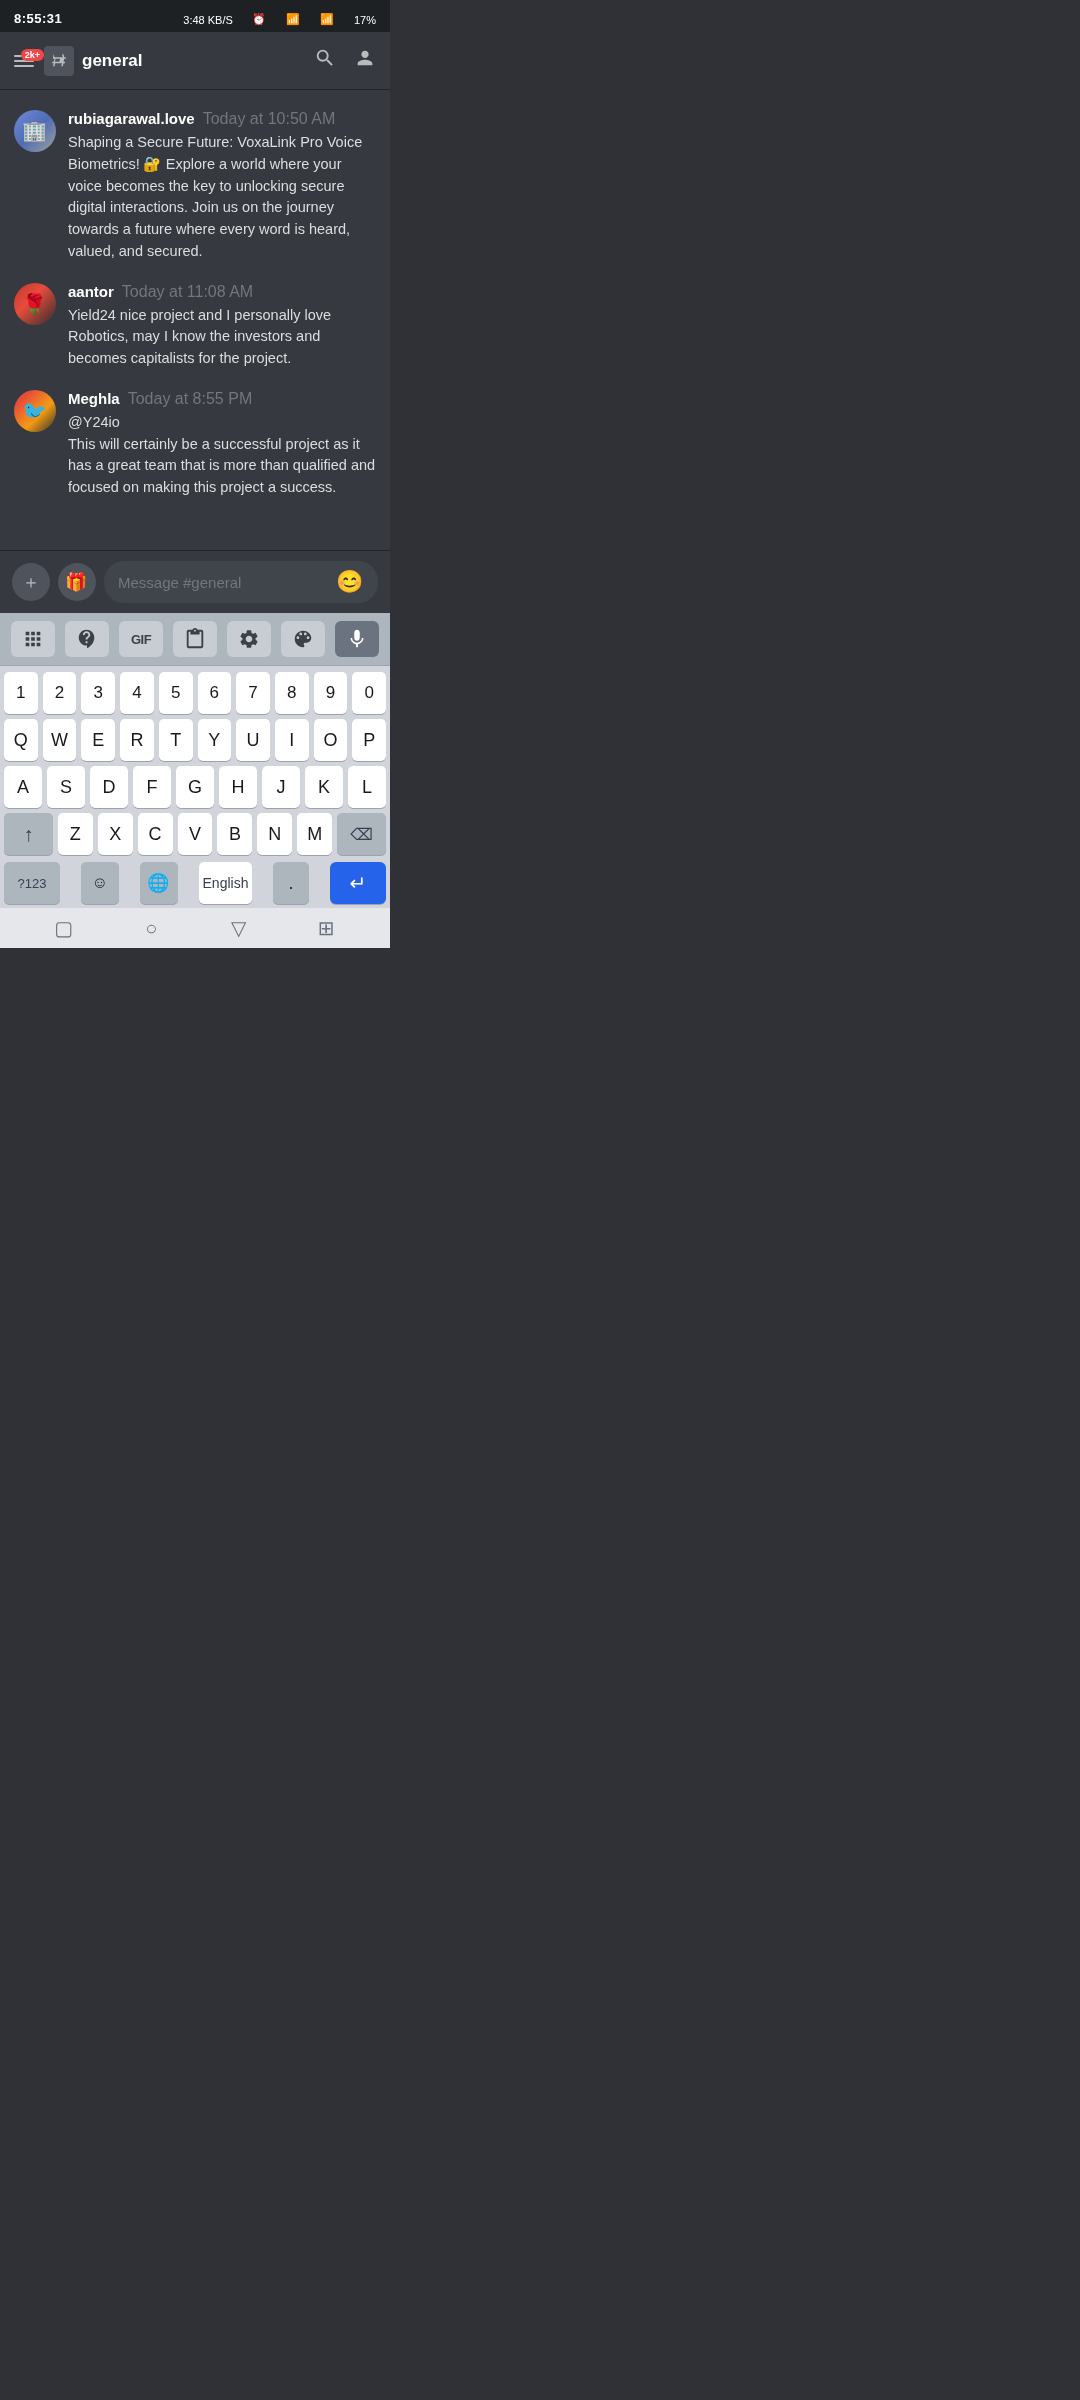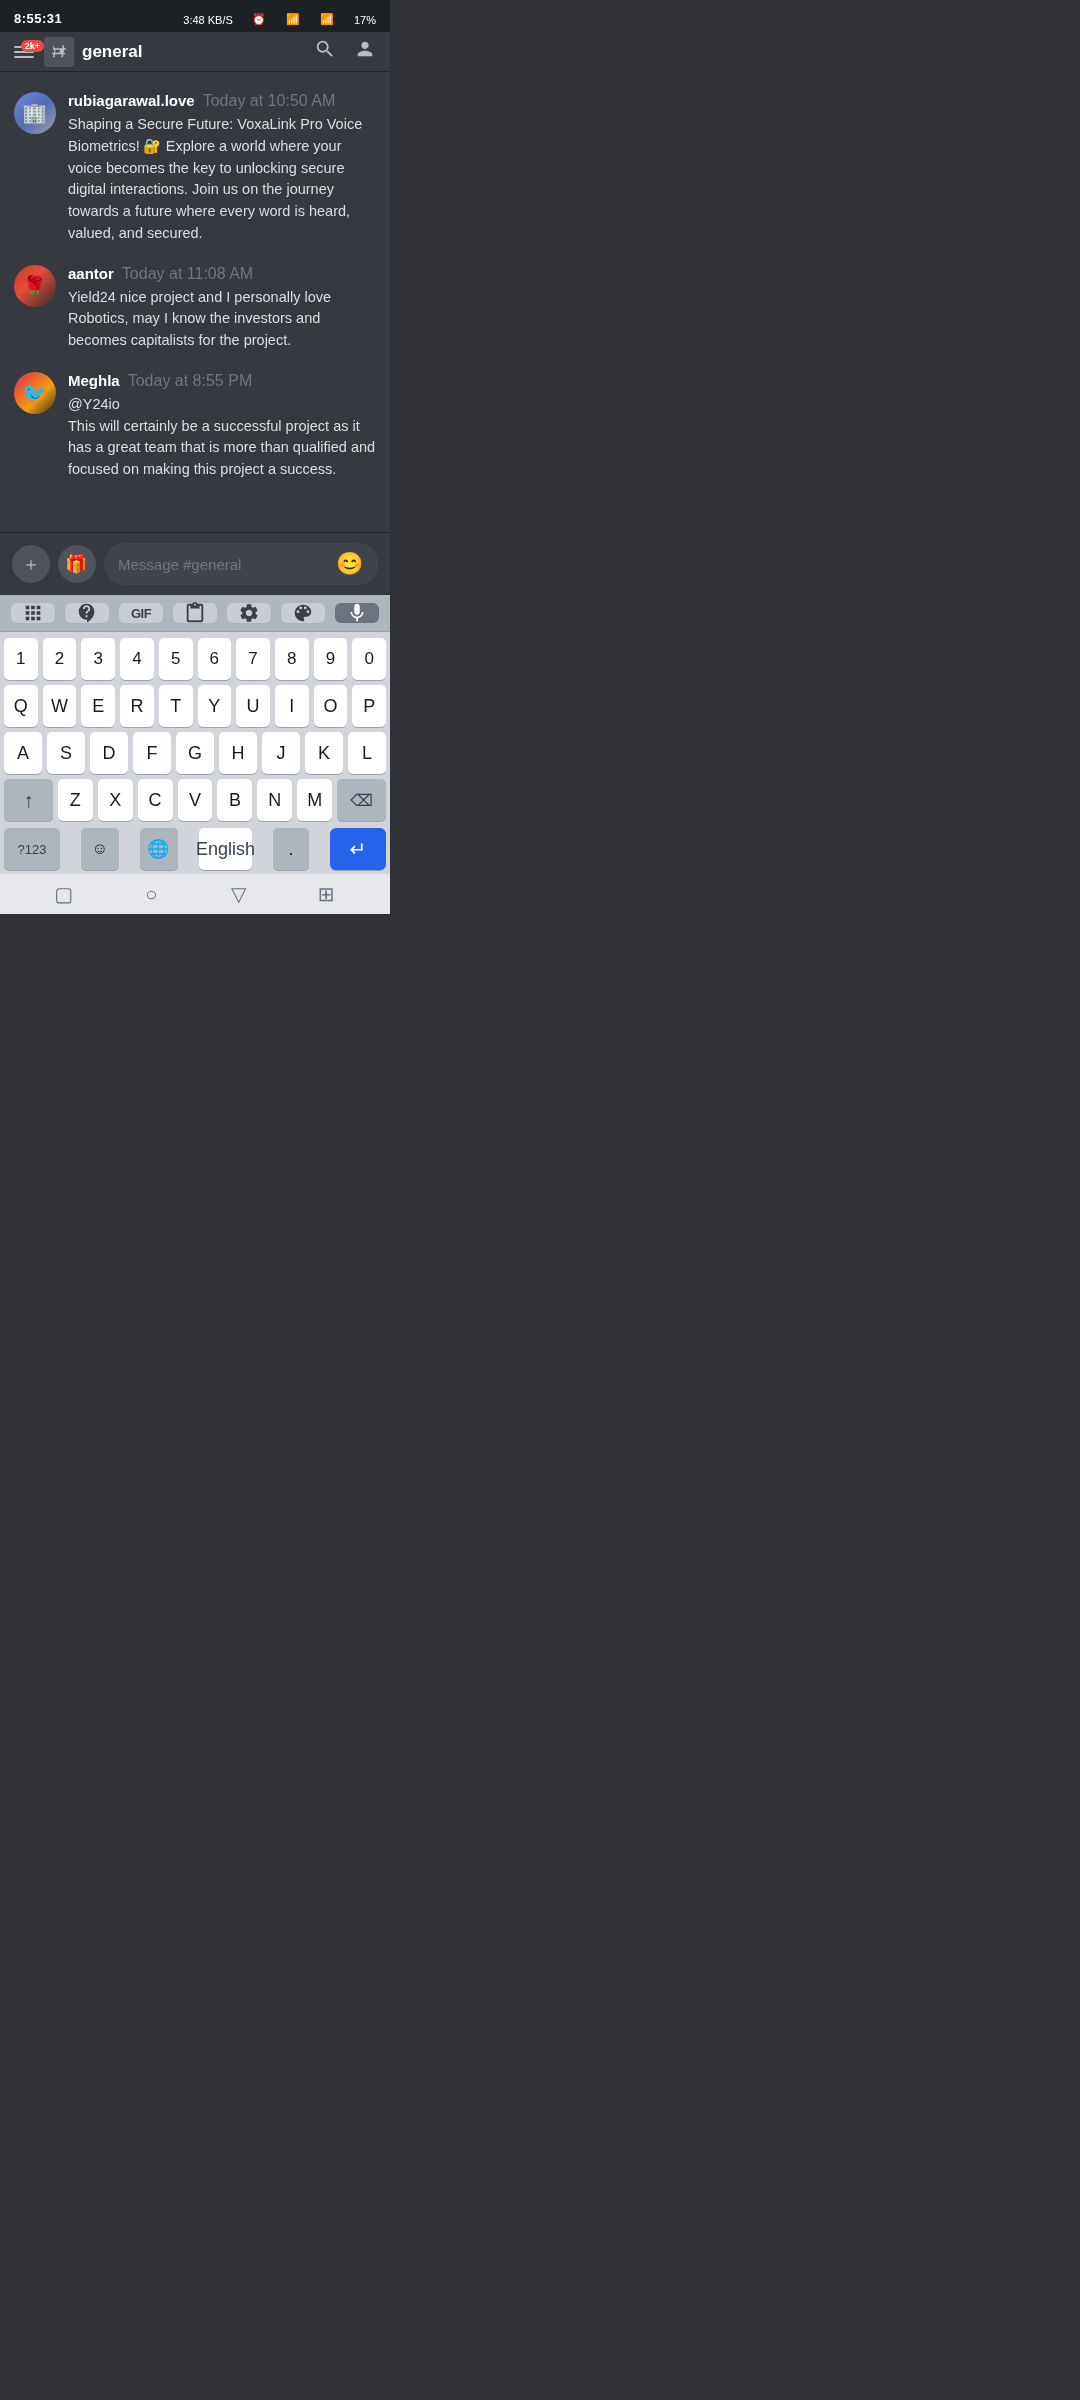--- a/index.html
+++ b/index.html
@@ -35,21 +35,21 @@
       font-size: 11px;
     }
     .status-icons span { font-size: 11px; color: #fff; }
 
     
     .top-nav {
       background: #36393f;
       display: flex;
       align-items: center;
       padding: 10px 14px;
-      height: 40px;
+      height: 58px;
       border-bottom: 1px solid #222427;
     }
     .nav-hamburger {
       position: relative;
       margin-right: 10px;
     }
     .nav-hamburger .lines {
       display: flex;
       flex-direction: column;
       gap: 3px;
@@ -228,21 +228,21 @@
       align-items: center;
       justify-content: space-around;
       padding: 8px 6px;
       border-bottom: 1px solid #9ca3af;
     }
     .kb-tool-btn {
       display: flex;
       align-items: center;
       justify-content: center;
       width: 44px;
-      height: 20px;
+      height: 36px;
       background: #c8cdd3;
       border-radius: 6px;
       color: #3d4145;
       font-size: 16px;
       cursor: pointer;
     }
     .kb-tool-btn.gif-btn {
       font-size: 13px;
       font-weight: 700;
       letter-spacing: -0.5px;
@@ -309,21 +309,21 @@
       width: 44px;
     }
     .key.globe-key {
       background: #adb5bd;
       font-size: 18px;
       flex: none;
       width: 44px;
     }
     .key.space-key {
       background: #fff;
-      font-size: 18px;
+      font-size: 14px;
       color: #374151;
       flex: 1;
       max-width: 999px;
     }
     .key.period-key {
       background: #adb5bd;
       flex: none;
       width: 36px;
       max-width: 38px;
     }

